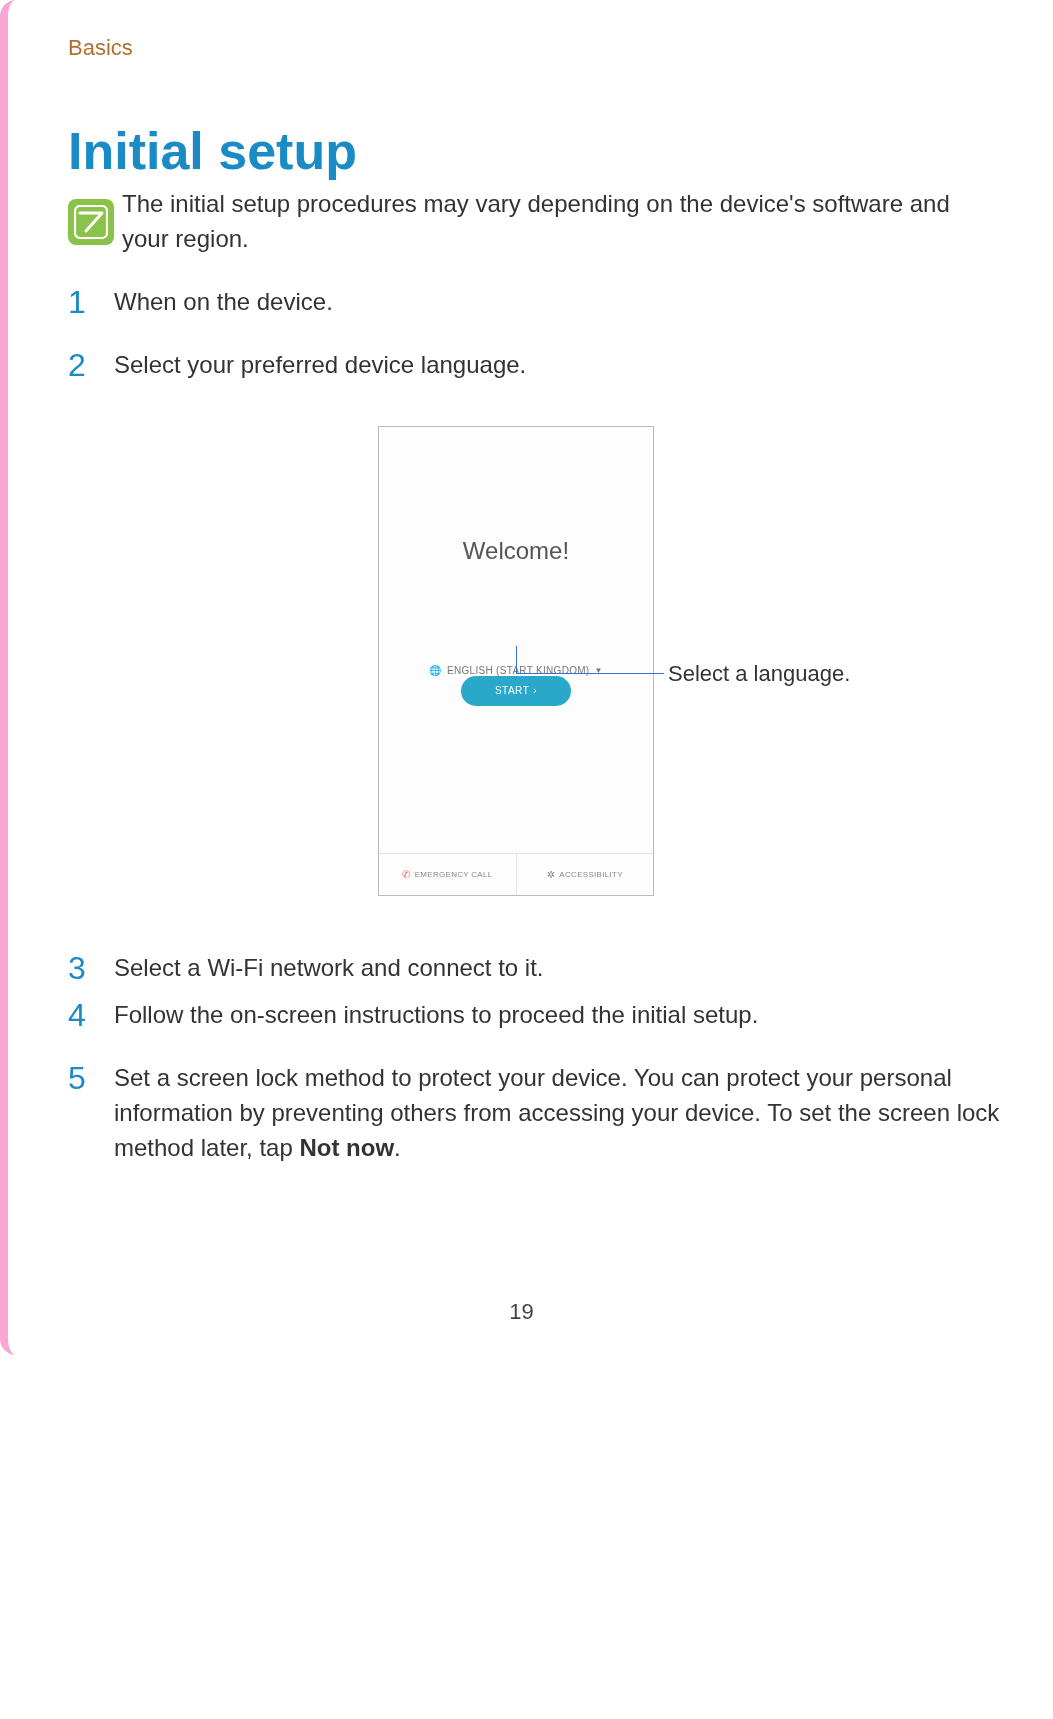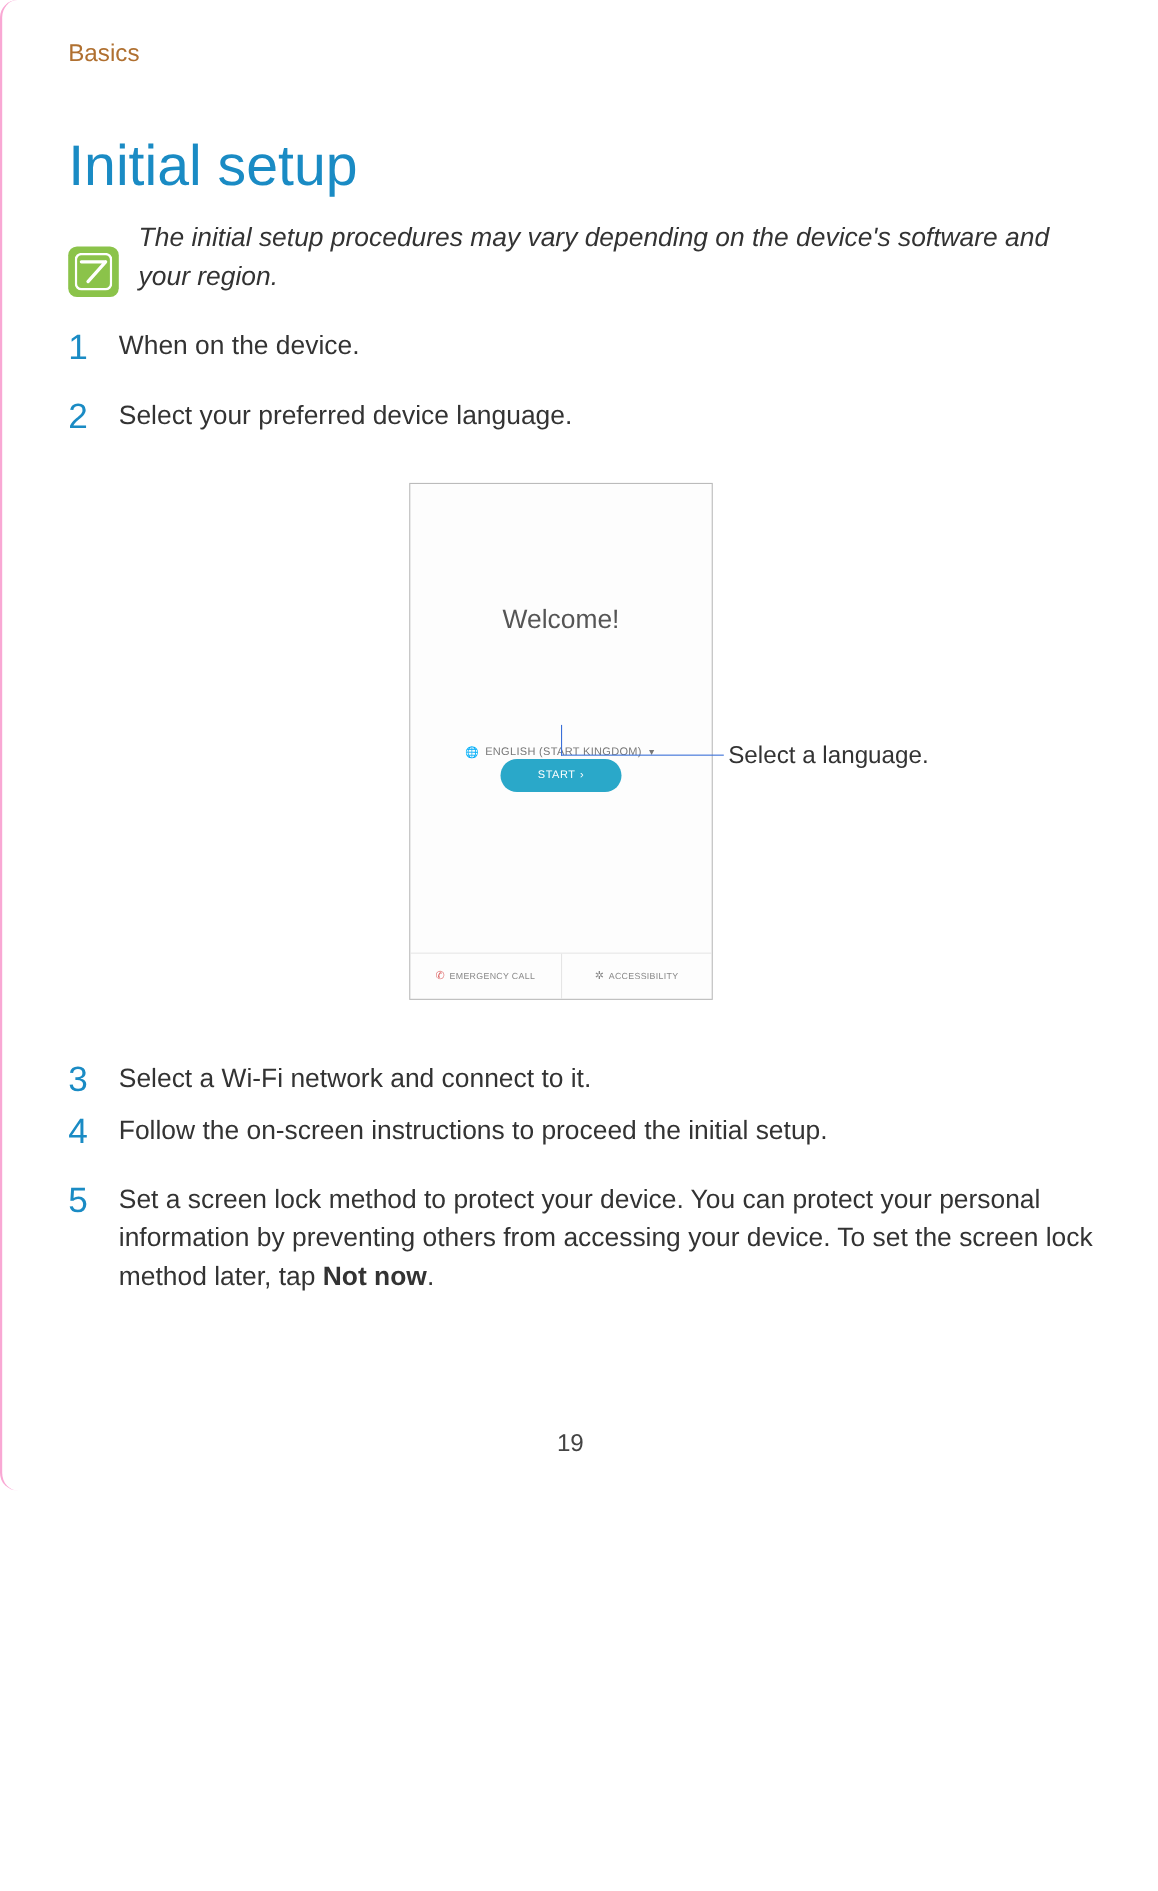--- a/index.html
+++ b/index.html
@@ -1,47 +1,46 @@
 <!DOCTYPE html>
 <html><head>
 <meta charset="utf-8">
 <style>
   * { box-sizing: border-box; margin: 0; padding: 0; }
   html, body { width: 1053px; height: 1719px; background: #fff; font-family: "Segoe UI", Arial, sans-serif; color: #333; }
   .page {
     width: 1053px;
     height: 1355px;
-    border-left: 2px solid #f9a8d4;
+    border-left: 8px solid #f9a8d4;
     padding: 35px 50px 30px 60px;
     position: relative;
     border-radius: 16px;
   }
   .breadcrumb {
     color: #b07030;
     font-size: 22px;
     margin-bottom: 60px;
   }
   .title {
     color: #1a8bc4;
     font-size: 52px;
-    font-weight: 400;
-    margin-bottom: 19px;
+    font-weight: 700;
+    margin-bottom: 6px;
   }
   .intro {
     font-size: 24px;
     line-height: 1.45;
     color: #333;
     margin-bottom: 18px;
   }
   .note-row {
     display: flex;
-    gap: 18px;
-    align-items: flex-end;
+    gap: 8px;
+    align-items: center;
     margin-bottom: 28px;
-    font-style: italic;
   }
   .note-icon {
     flex: 0 0 46px;
     height: 46px;
     background: #8bc34a;
     border-radius: 8px;
     position: relative;
   }
   .note-icon svg { position: absolute; inset: 6px; }
   .note-text {

